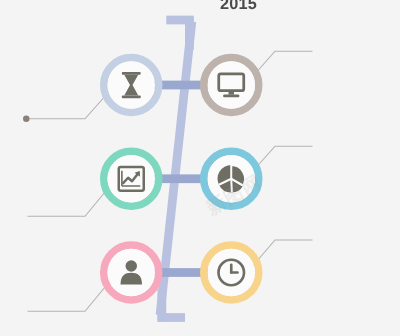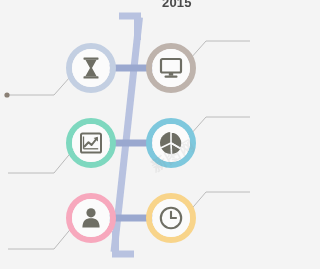--- a/index.html
+++ b/index.html
@@ -9,21 +9,21 @@
   body {
     width: 250px;
     height: 269px;
     background: #f4f4f4;
     font-family: "Liberation Sans", sans-serif;
     overflow: hidden;
     position: relative;
   }
   #stage {
     position: absolute;
-    left: 2px; top: 0;
+    left: 16px; top: 0;
     width: 250px;
     height: 236px;
   }
   #stage svg {
     position: absolute;
     left: 0; top: 0;
   }
   .year-label {
     position: absolute;
     left: 160px;

